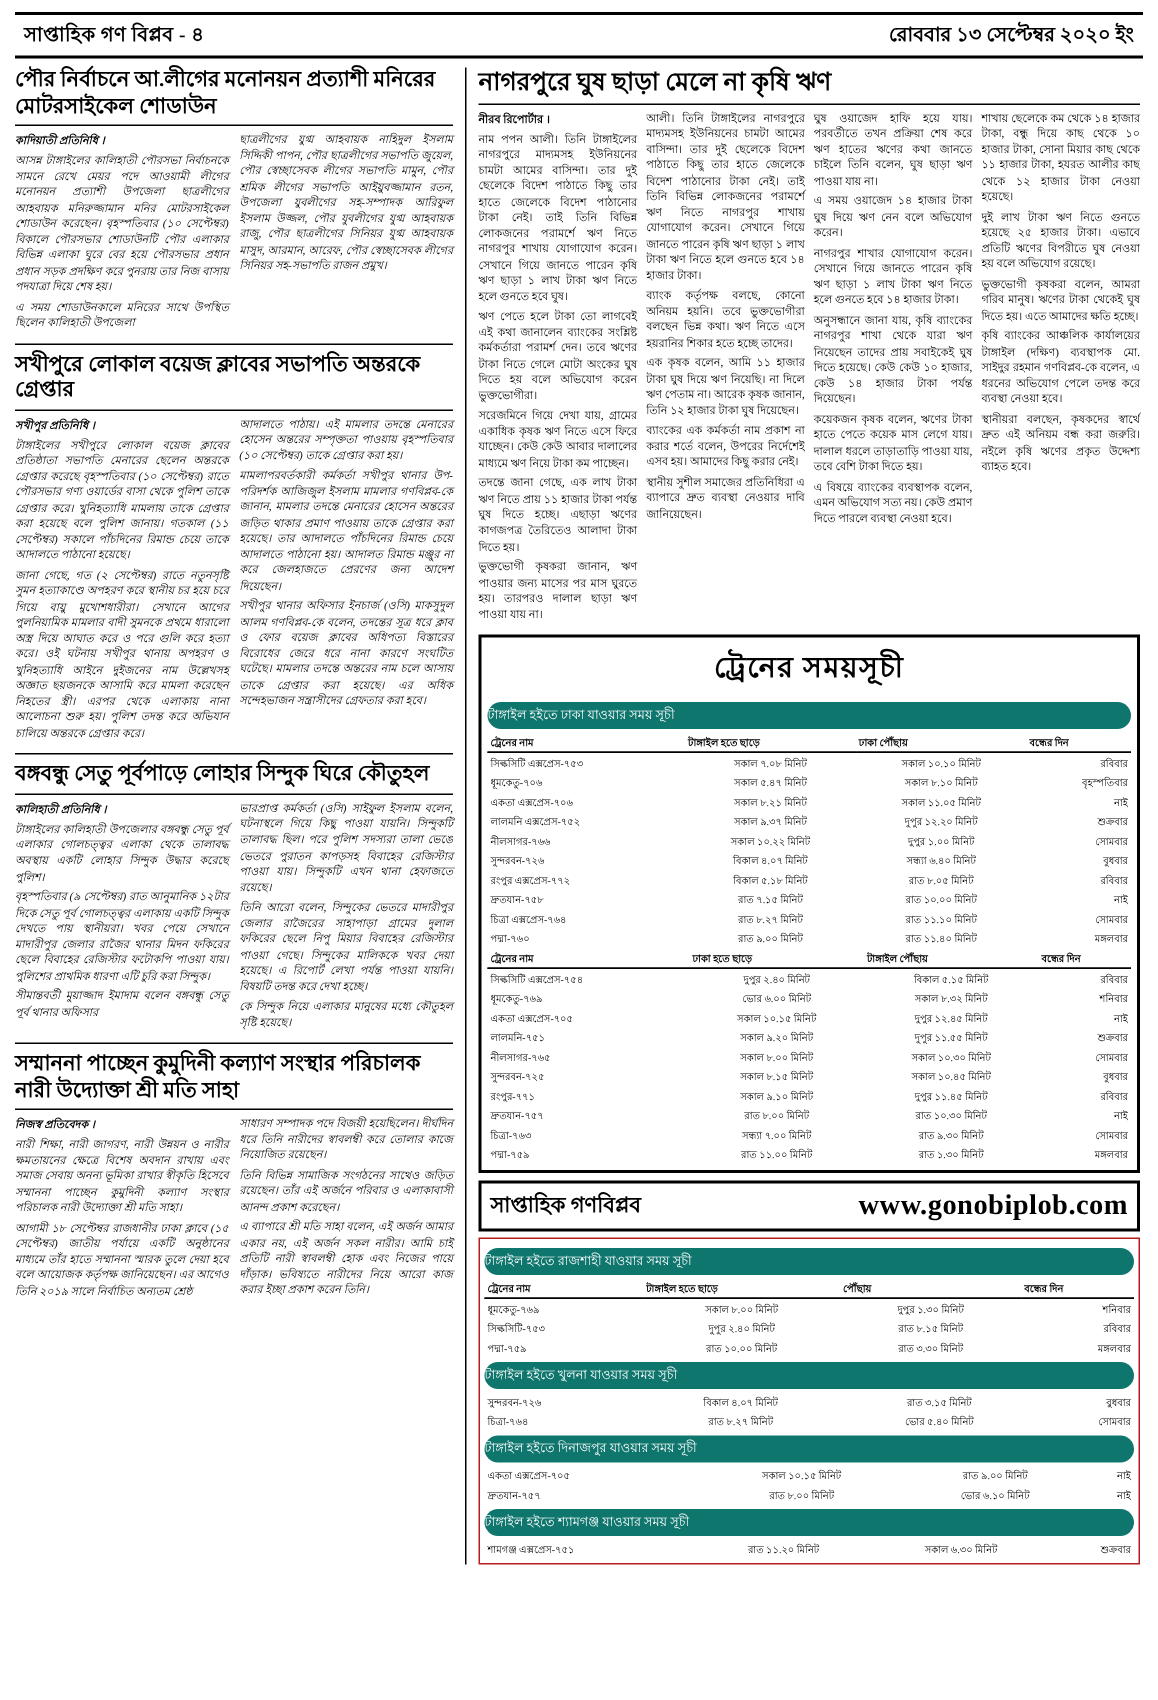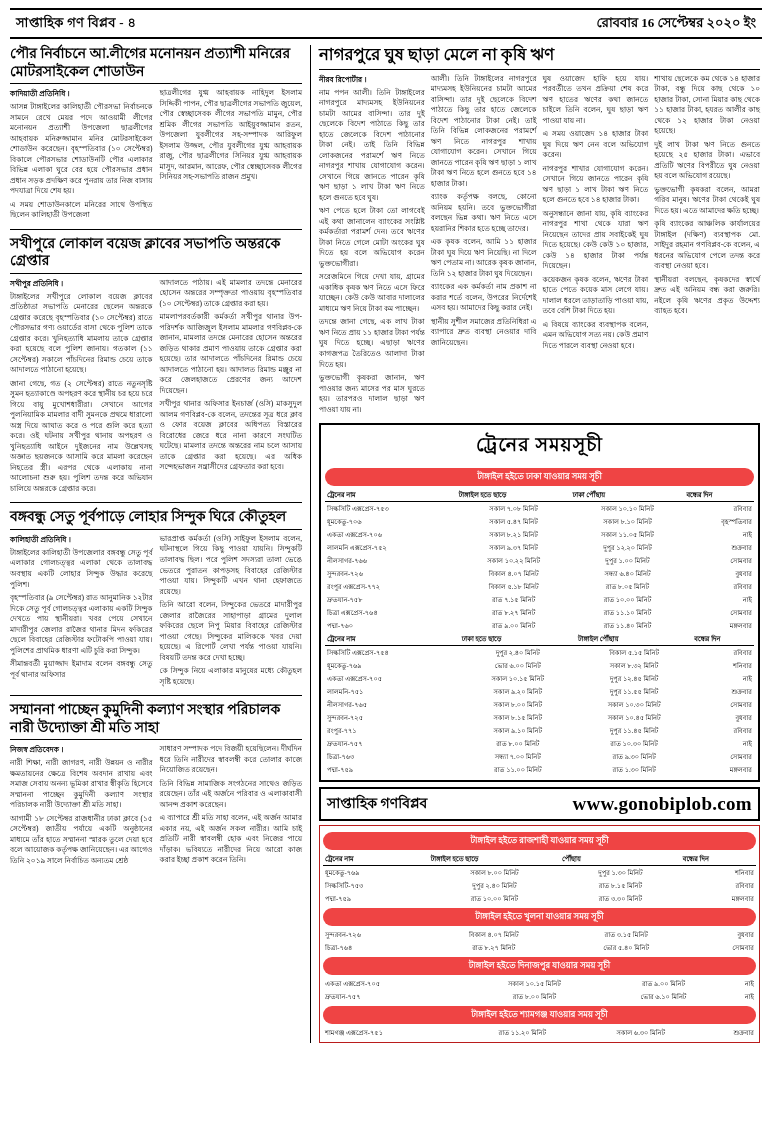--- a/index.html
+++ b/index.html
@@ -35,38 +35,38 @@
     font-size:7.4px; line-height:1.42; text-align:justify;
     margin:0 0 3px 0; hyphens:auto;
   }
   .rule { border-top:1px solid #000; margin:5px 0; }
 
   
   .top-area { display:flex; gap:8px; }
   .left-block { width:292px; }
   .right-block { width:450px; }
 
-  .two-col { display:flex; gap:7px; }
+  .two-col { display:flex; gap:7px;font-style:italic; }
   .two-col > div { flex:1; }
   .four-col { display:flex; gap:6px; }
   .four-col > div { flex:1; }
 
   .vdiv { border-left:1px solid #000; }
 
   .sec { margin-bottom:5px; }
 
   
   .train-box { border:2px solid #000; padding:4px; margin-top:5px; }
   .train-title {
     text-align:center; font-weight:bold; font-size:19px;
     letter-spacing:1px; padding:1px 0 3px 0;
   }
   .band {
-    background:#ef4444; color:#fff; text-align:center;
-    font-size:8.5px; font-weight:bold; padding:2px 0; margin:3px 0 2px 0;
+    background:#0f766e; color:#fff; text-align:left;
+    font-size:8.5px; font-weight:normal; padding:2px 0; margin:3px 0 2px 0;
     border-radius:9px;
   }
   table.sched { width:100%; border-collapse:collapse; font-size:6.6px; }
   table.sched th, table.sched td {
     padding:0.5px 2px; text-align:left; vertical-align:top;
   }
   table.sched th { font-weight:bold; border-bottom:1px solid #000; }
   table.sched td.c { text-align:center; }
   table.sched td.r { text-align:right; }
 
@@ -80,21 +80,21 @@
 
   .bottom-sched { margin-top:4px; border:1px solid #b91c1c; padding:3px; }
 </style>
 </head>
 <body>
 
 <div class="page">
 
   <div class="masthead">
     <div class="left">সাপ্তাহিক গণ বিপ্লব - ৪</div>
-    <div class="right">রোববার 16 সেপ্টেম্বর ২০২০ ইং</div>
+    <div class="right">রোববার ১৩ সেপ্টেম্বর ২০২০ ইং</div>
   </div>
 
   <div class="top-area">
 
     <div class="left-block">
 
       <div class="sec">
         <div class="hl mid">পৌর নির্বাচনে আ.লীগের মনোনয়ন প্রত্যাশী মনিরের মোটরসাইকেল শোডাউন</div>
         <div class="two-col">
           <div>

